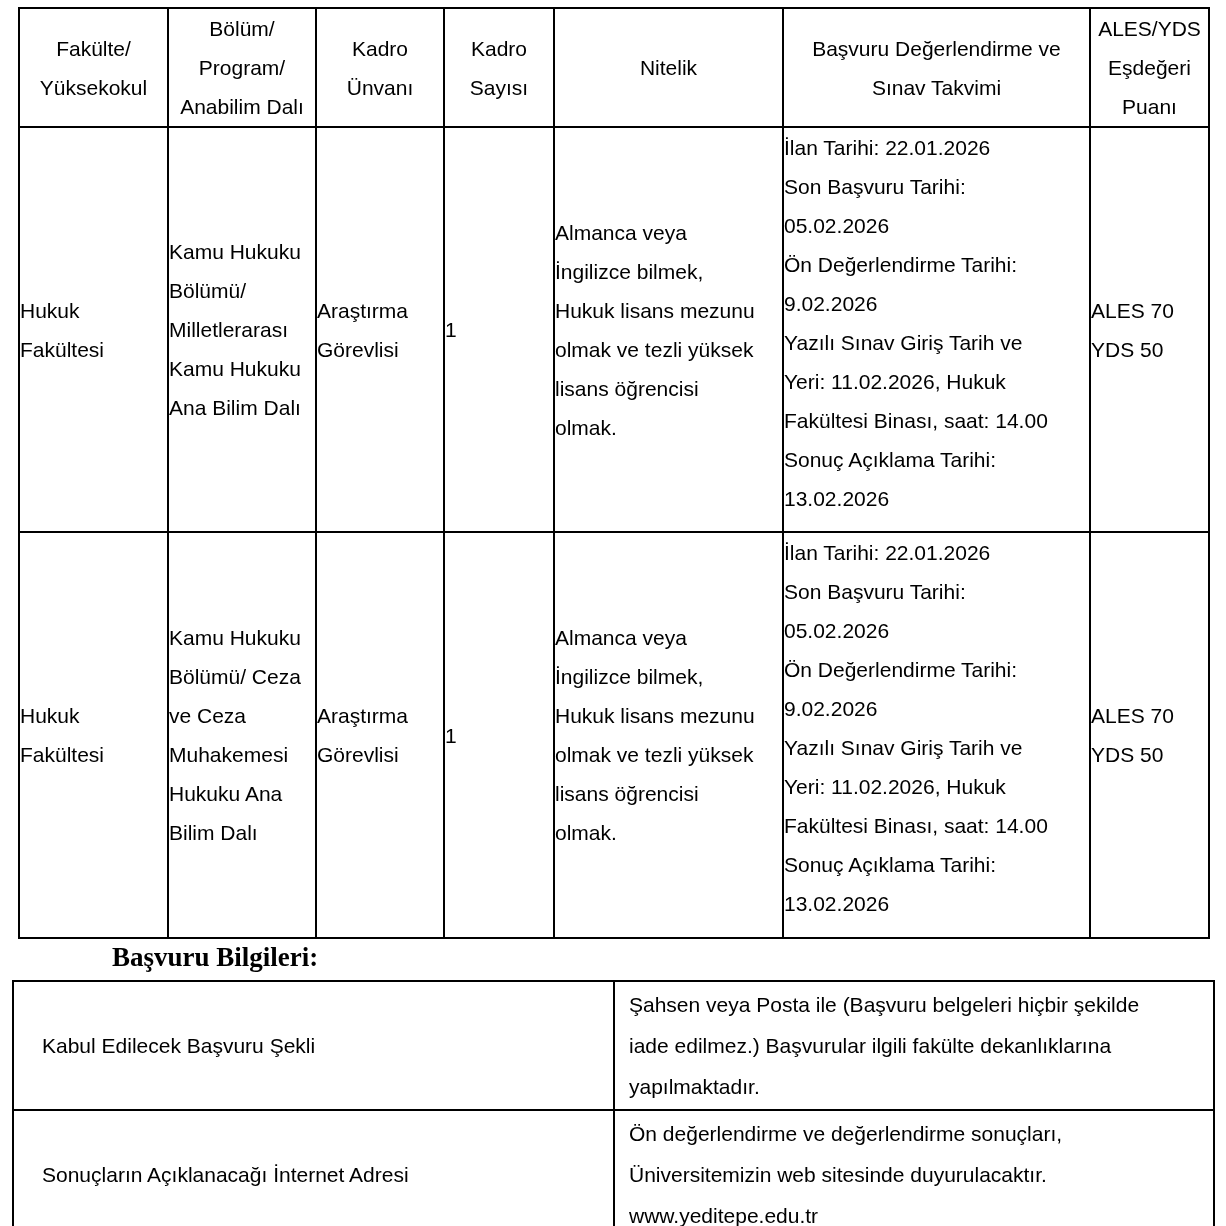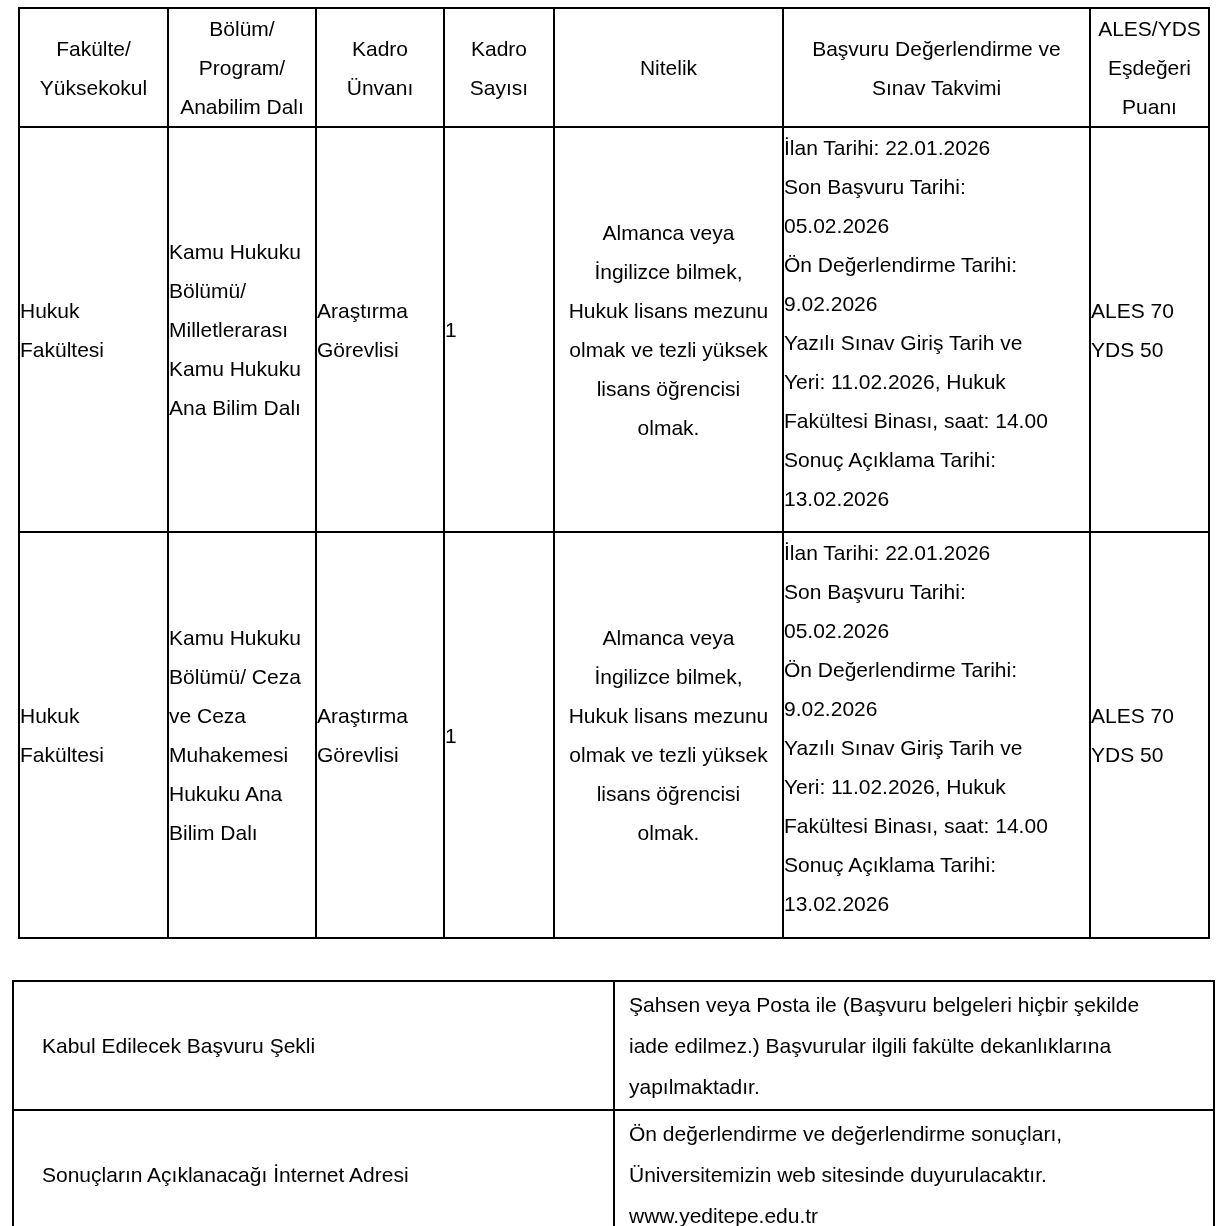--- a/index.html
+++ b/index.html
@@ -39,21 +39,21 @@
     padding: 0;
   }
   table.positions th {
     text-align: center;
     vertical-align: middle;
   }
   td.c-center {
     vertical-align: middle;
   }
   td.c-nitelik {
-    text-align: center;
+    text-align: left;
     vertical-align: middle;
     padding: 0 4px 0 7px;
     line-height: 40px;
   }
   td.c-basvuru {
     text-align: left;
     vertical-align: top;
     padding: 8px 2px 0 7px;
     line-height: 39.2px;
   }
@@ -195,20 +195,21 @@
 Yeri: 11.02.2026, Hukuk
 Fakültesi Binası, saat: 14.00
 Sonuç Açıklama Tarihi:
 13.02.2026</td>
       <td class="c-ales">ALES 70
 YDS 50</td>
     </tr>
   </tbody>
     </table>
 
+  <div class="section-heading">Başvuru Bilgileri:</div>
 
   <table class="info">
     <colgroup>
       <col style="width:601px">
       <col style="width:600px">
     </colgroup>
     <tbody>
         <tr style="height:118px">
       <td class="info-label">Kabul Edilecek Başvuru Şekli</td>
       <td class="info-value">Şahsen veya Posta ile (Başvuru belgeleri hiçbir şekilde

